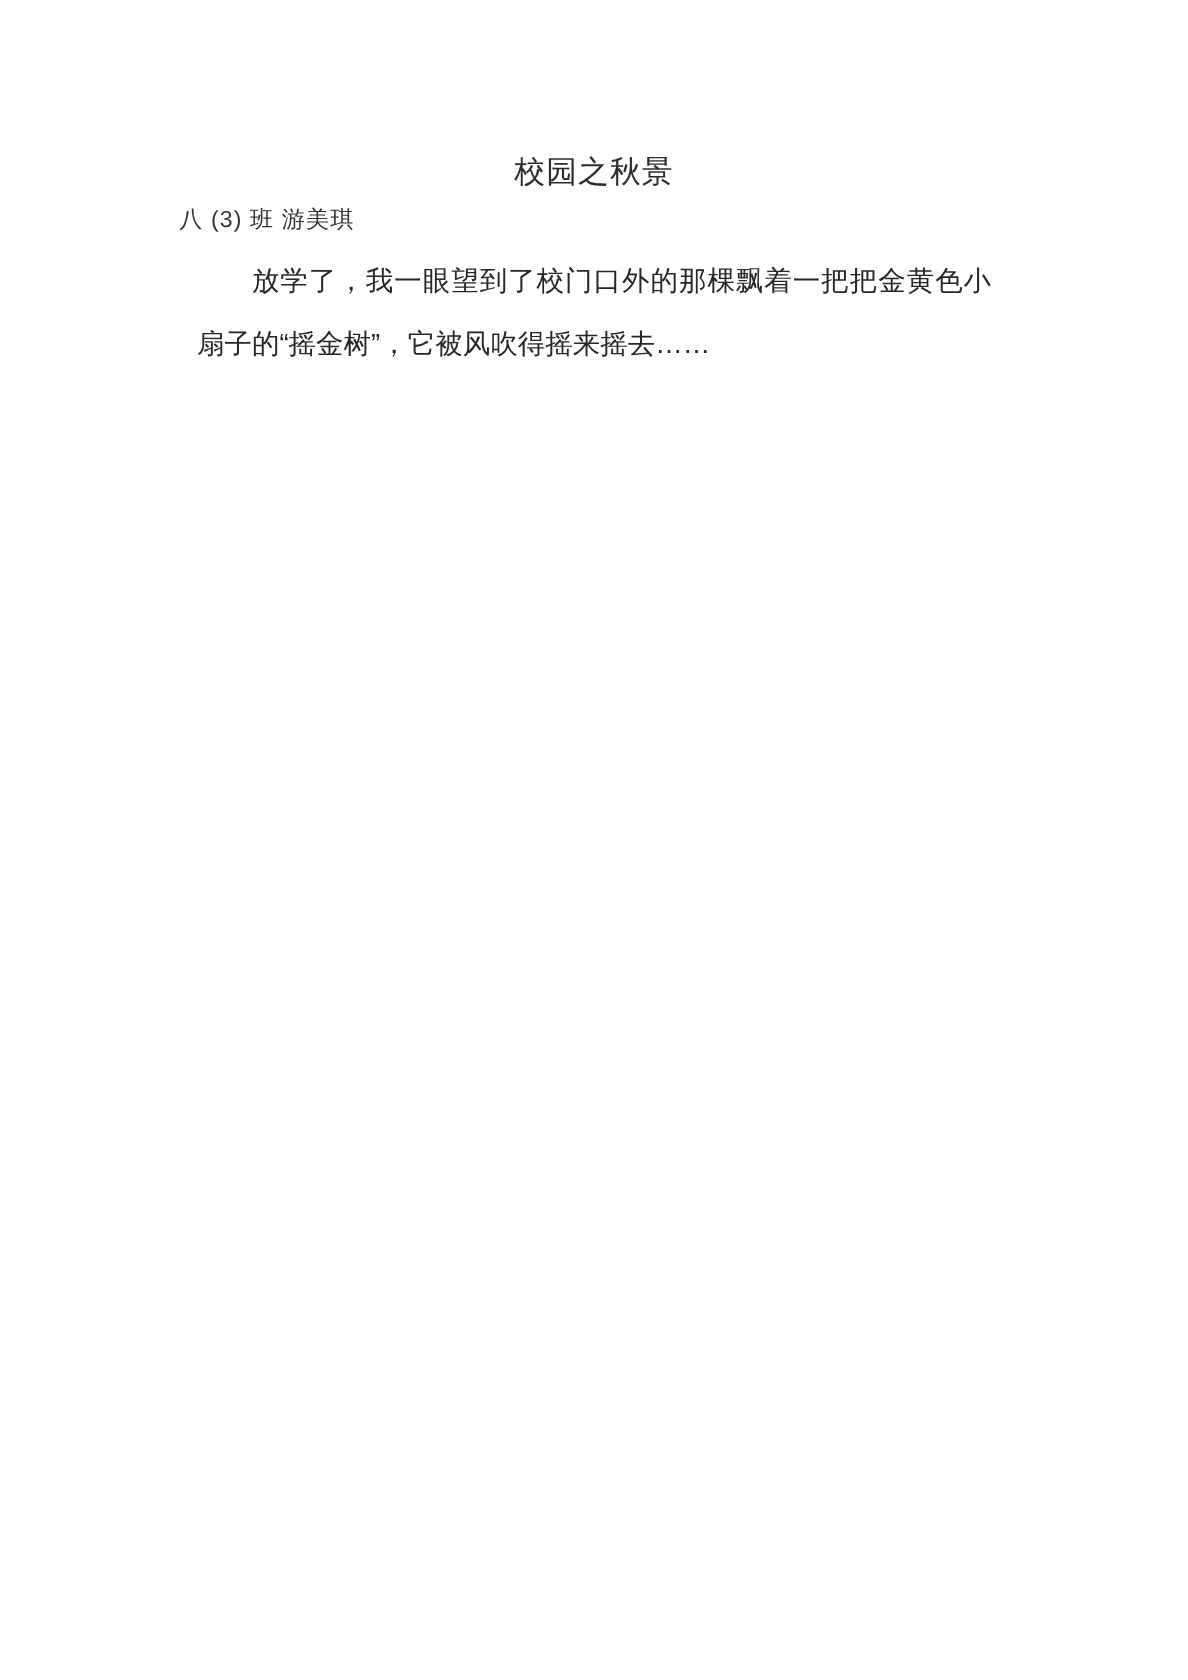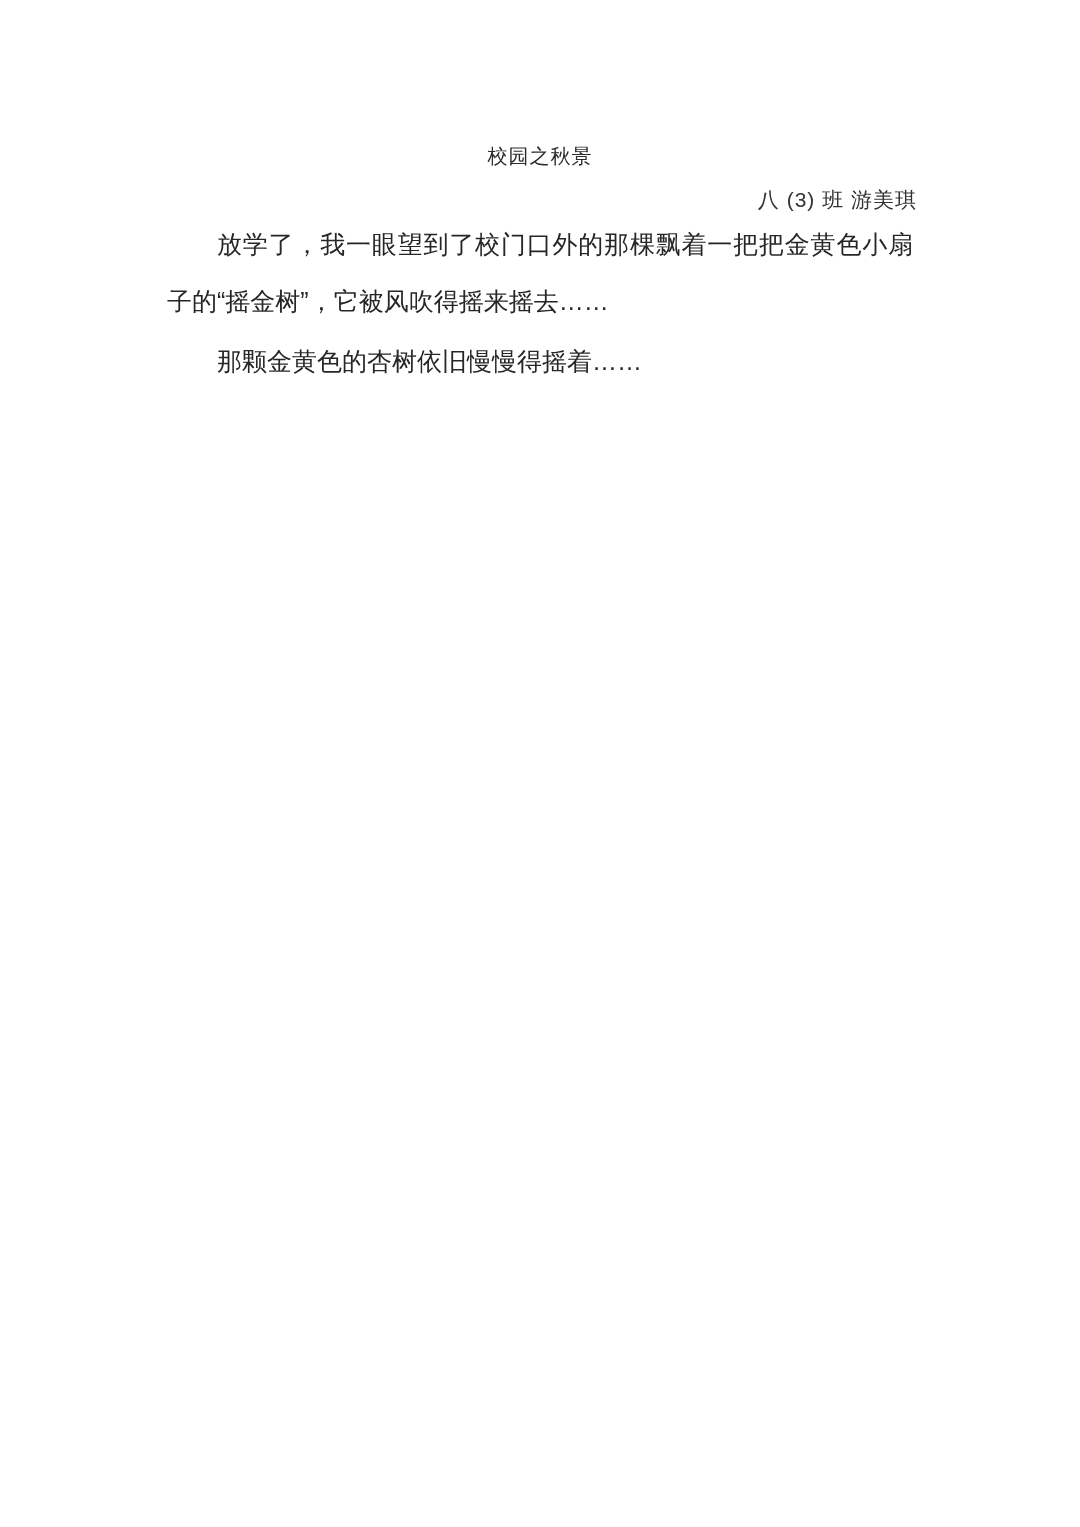--- a/index.html
+++ b/index.html
@@ -17,53 +17,52 @@
   .page {
     box-sizing: border-box;
     width: 1080px;
     height: 1527px;
     padding: 142px 163px 0 163px;
     background: #ffffff;
   }
   .title {
     margin: 0;
     text-align: center;
-    font-size: 20px;
+    font-size: 28px;
     line-height: 28px;
     font-weight: 400;
     letter-spacing: 1px;
     color: #2b2b2b;
   }
   .byline {
     margin-top: 18px;
-    text-align: right;
+    text-align: left;
     font-size: 21px;
     line-height: 24px;
     letter-spacing: 1px;
     color: #333333;
   }
   .essay {
     margin-top: 4px;
     width: 754px;
   }
   .para {
-    margin: 4px;
+    margin: 16px;
     font-size: 25px;
     line-height: 56.5px;
     text-align: justify;
     text-justify: inter-ideograph;
     text-indent: 2em;
     letter-spacing: 0;
     color: #262626;
     word-break: break-all;
   }
 </style>
 </head>
 <body>
 
 <main class="page">
   <h1 class="title">校园之秋景</h1>
   <div class="byline">八 (3) 班 游美琪</div>
   <section class="essay">
     <p class="para">放学了，我一眼望到了校门口外的那棵飘着一把把金黄色小扇子的“摇金树”，它被风吹得摇来摇去……</p>
-    <p class="para">那颗金黄色的杏树依旧慢慢得摇着……</p>
   </section>
 </main>
 
 </body></html>

